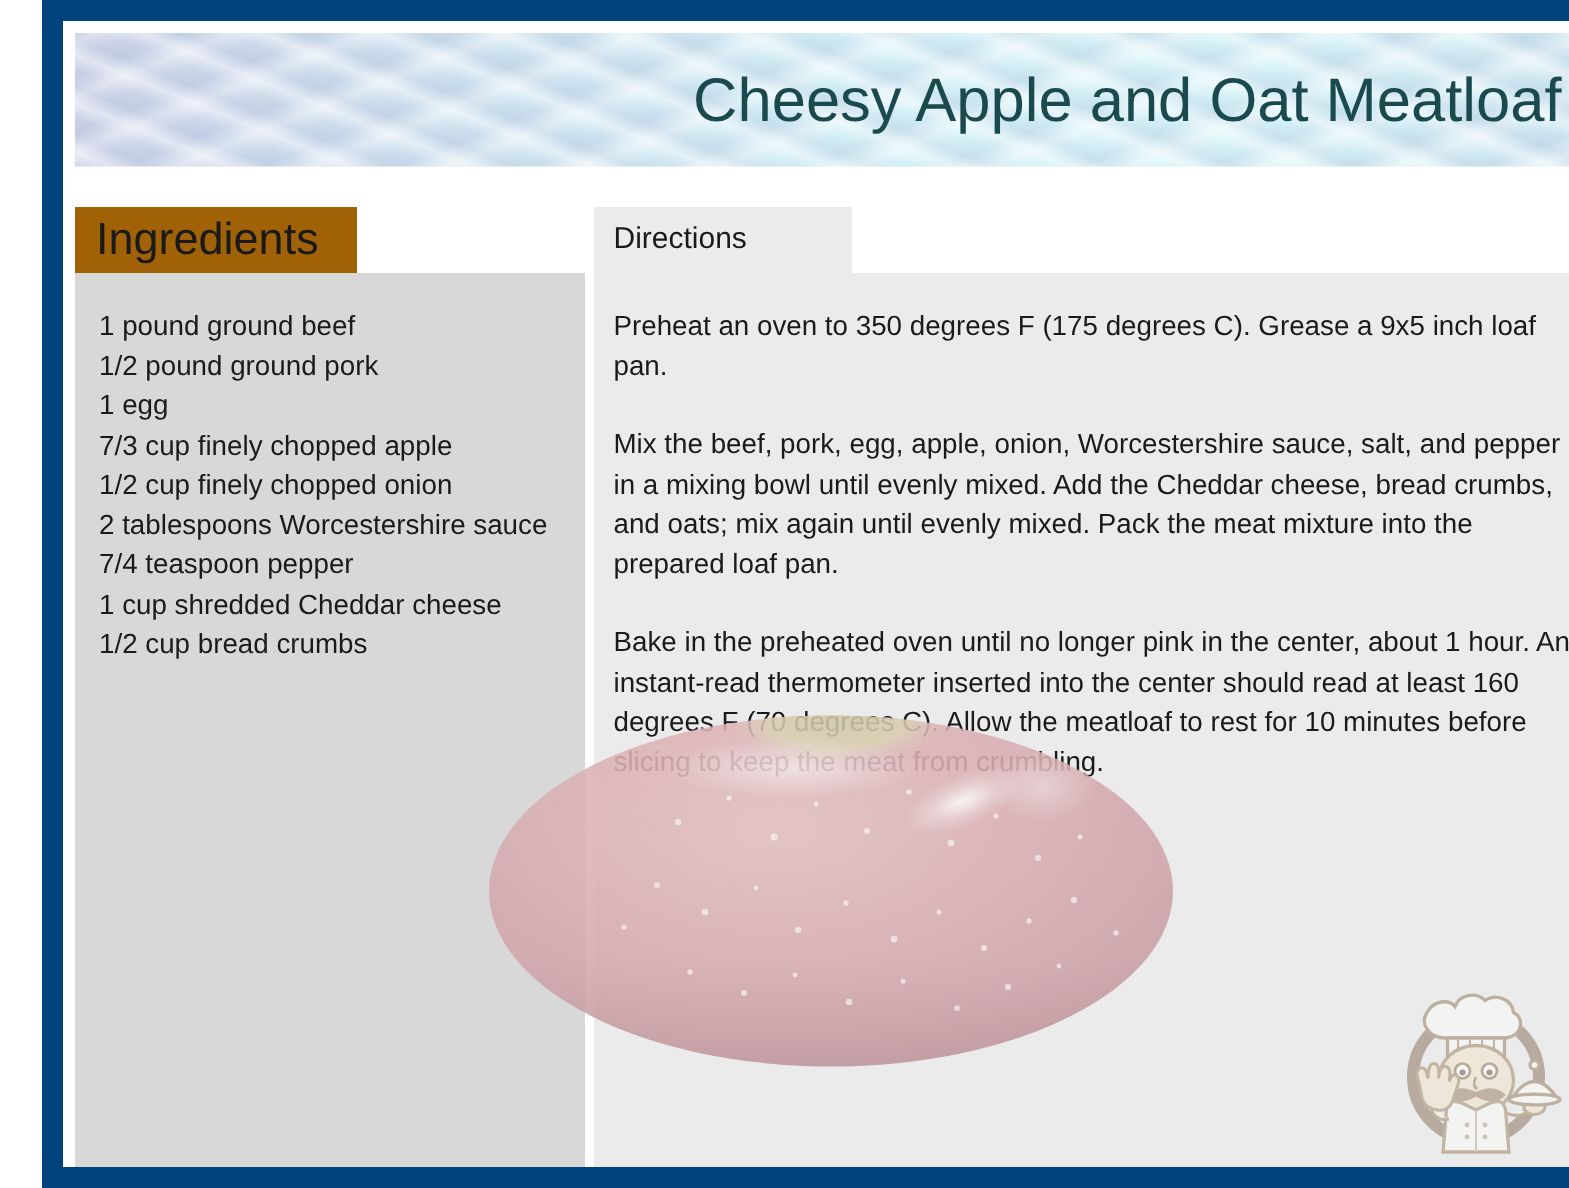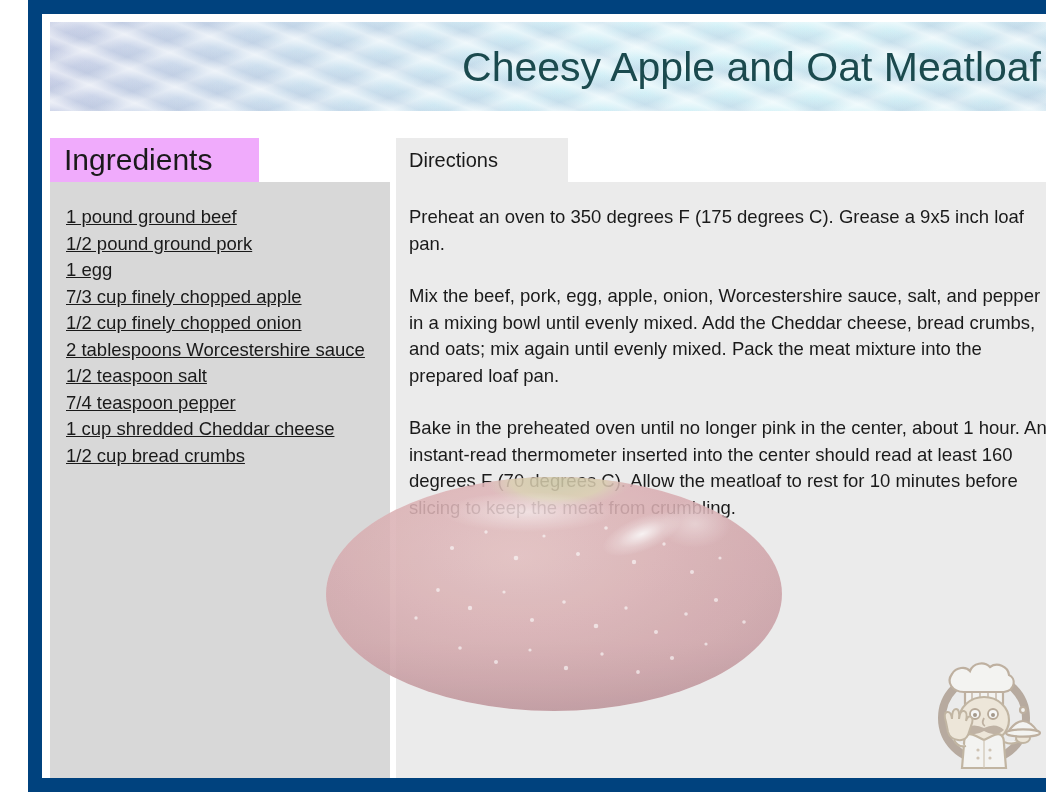--- a/index.html
+++ b/index.html
@@ -66,22 +66,21 @@
     letter-spacing: 0px;
   }
 
   
   .ingredients-tab {
     position: absolute;
     left: 8px;
     top: 124px;
     width: 188px;
     height: 44px;
-    background: #f0abfc;
-    padding-left: 21px;
+    background: #a16207;
   }
   .ingredients-tab-label {
     position: absolute;
     left: 14px;
     top: 50%;
     transform: translateY(-50%);
     font-size: 30px;
     color: #1a1a1a;
     white-space: nowrap;
   }
@@ -97,21 +96,20 @@
     position: absolute;
     left: 16px;
     top: 22px;
     width: 314px;
     font-size: 18.5px;
     line-height: 26.5px;
     color: #1a1a1a;
   }
   .ingredients-list li {
     list-style: none;
-    text-decoration: underline;
   }
   .ingredients-list ul {
     margin: 0;
     padding: 0;
   }
 
   .directions-tab {
     position: absolute;
     left: 354px;
     top: 124px;
@@ -188,21 +186,20 @@
     </div>
     <div class="ingredients-panel">
       <div class="ingredients-list">
         <ul>
           <li>1 pound ground beef</li>
           <li>1/2 pound ground pork</li>
           <li>1 egg</li>
           <li>7/3 cup finely chopped apple</li>
           <li>1/2 cup finely chopped onion</li>
           <li>2 tablespoons Worcestershire sauce</li>
-          <li>1/2 teaspoon salt</li>
           <li>7/4 teaspoon pepper</li>
           <li>1 cup shredded Cheddar cheese</li>
           <li>1/2 cup bread crumbs</li>
         </ul>
       </div>
     </div>
 
     <div class="directions-tab">
       <div class="directions-tab-label">Directions</div>
     </div>

